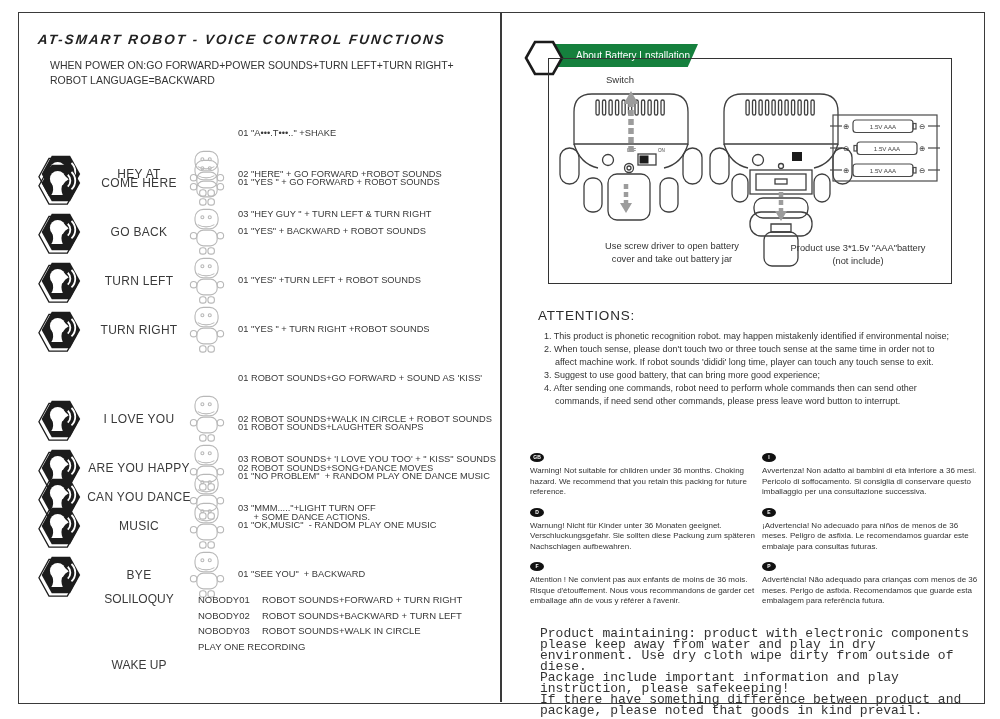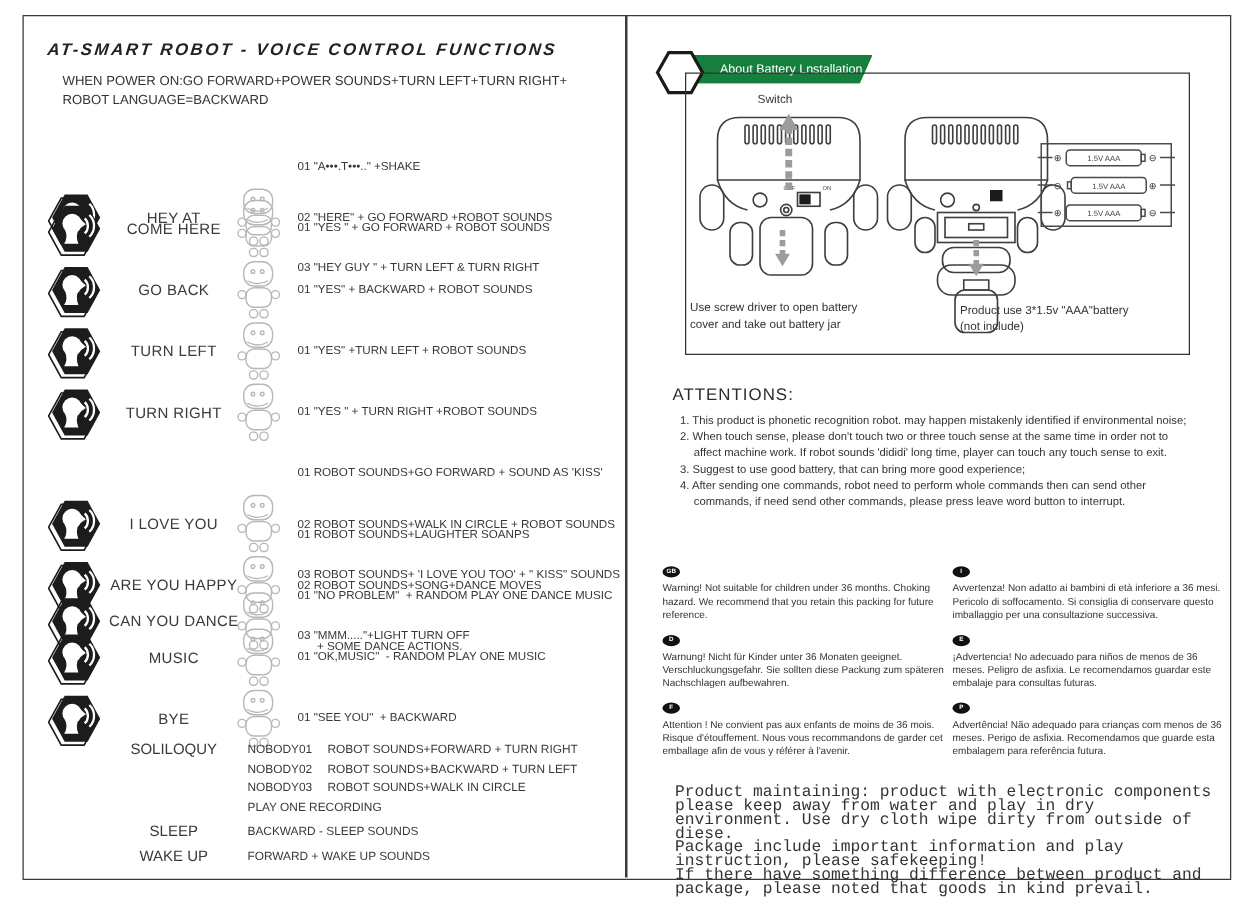--- a/index.html
+++ b/index.html
@@ -31,21 +31,21 @@
   .right{position:absolute;left:500px;top:0;width:485px;height:719px;}
   .banner{position:absolute;left:52px;top:44px;width:146px;height:23px;background:#15803d;
           clip-path:polygon(0 0,100% 0,93% 100%,0 100%);color:#fff;font-size:10px;
           line-height:23px;padding-left:24px;box-sizing:border-box;white-space:nowrap;}
   .hexbadge{position:absolute;left:24px;top:38px;}
   .bbox{position:absolute;left:48px;top:58px;width:402px;height:224px;border:1.5px solid #333;}
   .switchlbl{position:absolute;left:106px;top:74px;font-size:9.5px;color:#333;}
   .robotA{position:absolute;left:58px;top:90px;}
   .robotB{position:absolute;left:208px;top:90px;}
   .bholder{position:absolute;left:330px;top:112px;}
-  .cap{position:absolute;font-size:9.3px;line-height:12.5px;color:#333;}
+  .cap{position:absolute;text-align:center;font-size:9.3px;line-height:12.5px;color:#333;}
   .capL{left:52px;top:240px;width:240px;}
   .capR{left:268px;top:242px;width:180px;}
   .attn-head{position:absolute;left:38px;top:308px;font-size:13.5px;letter-spacing:.8px;color:#2b2b2b;}
   .attn-list{position:absolute;left:44px;top:330px;width:408px;}
   .attn-item{font-size:9px;line-height:13px;color:#333;padding-left:11px;text-indent:-11px;}
   .warncol{position:absolute;top:452px;}
   .warnL{left:30px;width:230px;}
   .warnR{left:262px;width:220px;}
   .warn{display:flex;gap:4px;margin-bottom:9px;font-size:8px;line-height:10.5px;color:#333;flex-direction:column;}
   .badge{flex:0 0 auto;width:14px;height:9px;background:#111;border-radius:50%;color:#fff;
@@ -273,32 +273,23 @@
       <div class="brow">
         <div class="blabel">SOLILOQUY</div>
         <div class="blines">
           <div><span class="bk">NOBODY01</span><span>ROBOT SOUNDS+FORWARD + TURN RIGHT</span></div>
           <div><span class="bk">NOBODY02</span><span>ROBOT SOUNDS+BACKWARD + TURN LEFT</span></div>
           <div><span class="bk">NOBODY03</span><span>ROBOT SOUNDS+WALK IN CIRCLE</span></div>
           <div><span>PLAY ONE RECORDING</span></div>
         </div>
       </div>
 
-      <div class="brow single">
-        <div class="blabel">SLEEP</div>
-        <div class="blines">
-            <div>BACKWARD - SLEEP SOUNDS</div>
-          </div>
-      </div>
 
       <div class="brow single">
         <div class="blabel">WAKE UP</div>
-        <div class="blines">
-            <div>FORWARD + WAKE UP SOUNDS</div>
-          </div>
       </div>
 
     </div>
   </div>
 
   <div class="right">
 
     <div class="banner">About Battery Lnstallation</div>
     <svg class="hexbadge" width="40" height="40" viewBox="0 0 40 40">
       <polygon points="2,20 11,4 29,4 38,20 29,36 11,36" fill="#fff" stroke="#1b1b1b" stroke-width="2.6"></polygon>

